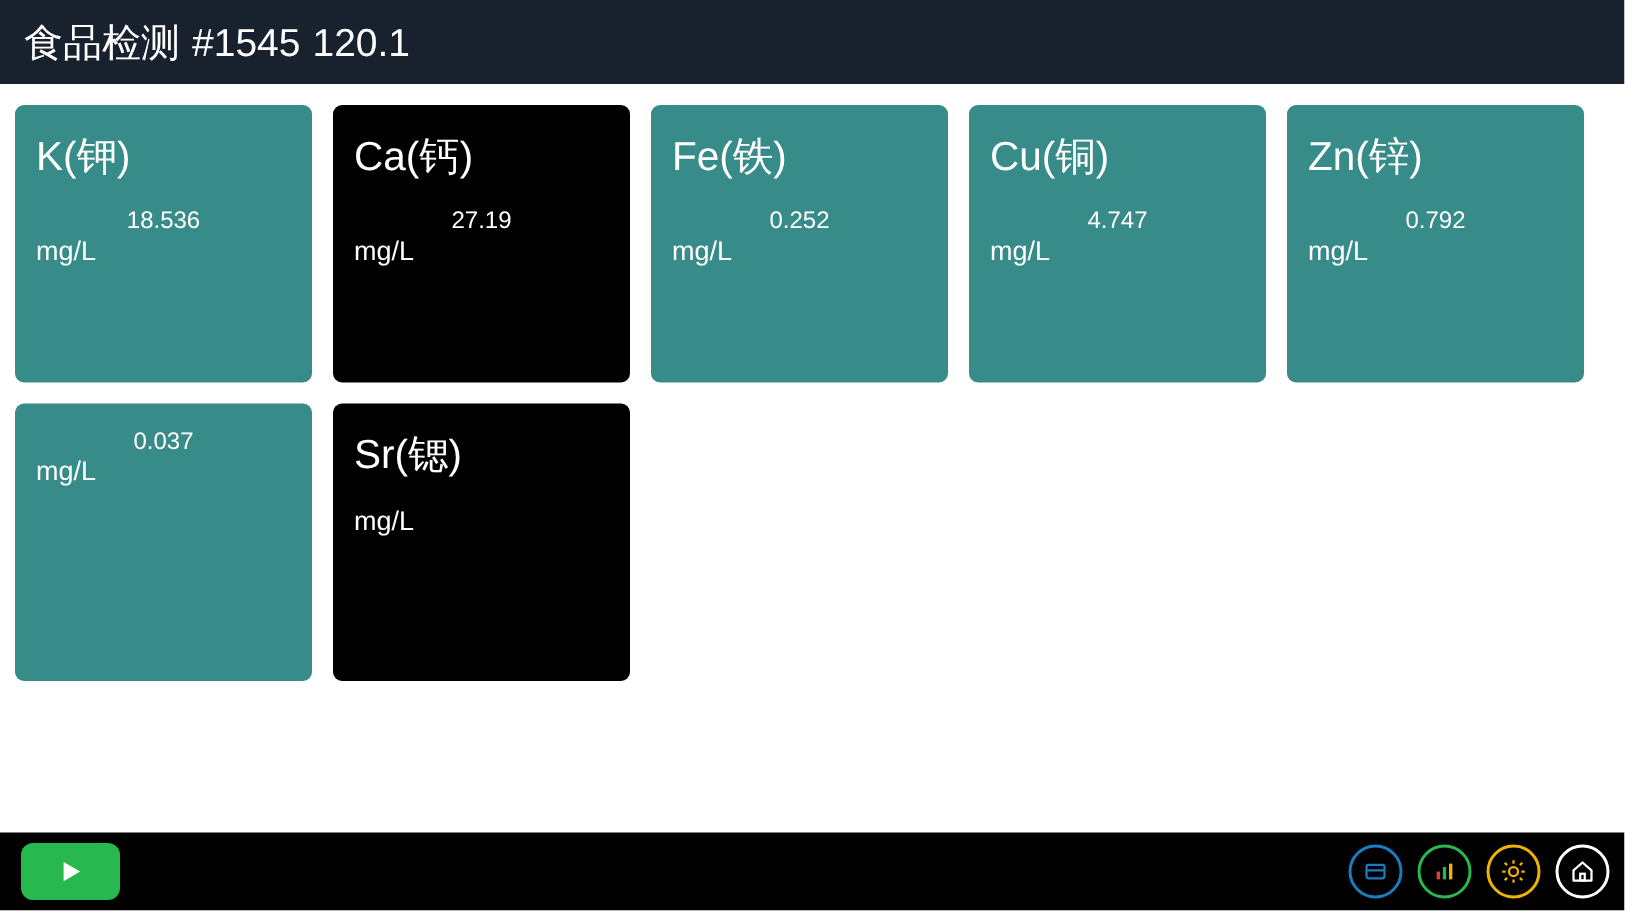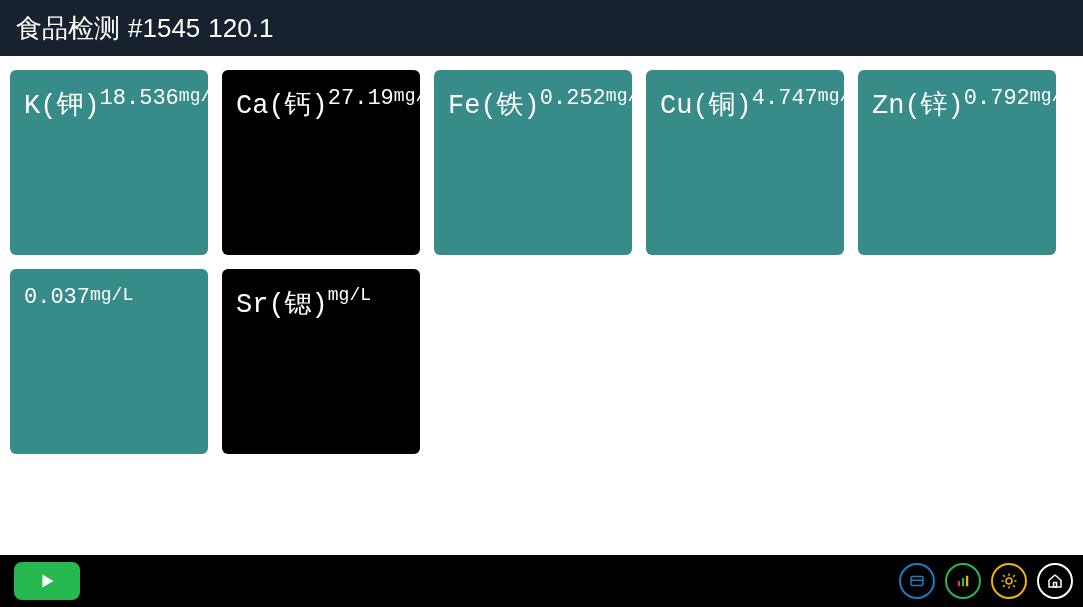--- a/index.html
+++ b/index.html
@@ -27,27 +27,26 @@
       gap: 14px;
     }
 
     .card {
       width: 198px;
       height: 185px;
       border-radius: 6px;
       color: #fff;
       padding: 16px 14px;
       display: flex;
-      flex-direction: row;
-      font-family: Liberation Mono, monospace;
+      flex-direction: column;
     }
     .card-teal { background: #378b88; }
     .card-blue { background: #000000; }
     .card-name { font-size: 27px; margin-bottom: 16px; }
-    .card-value { font-size: 22px; line-height: 1.2; }
+    .card-value { font-size: 16px; line-height: 1.2; text-align: center; }
     .card-unit { font-size: 18px; line-height: 1.2; }
 
     .footer {
       height: 52px;
       background: #000;
       display: flex;
       align-items: center;
       justify-content: space-between;
       padding: 0 10px 0 14px;
     }

